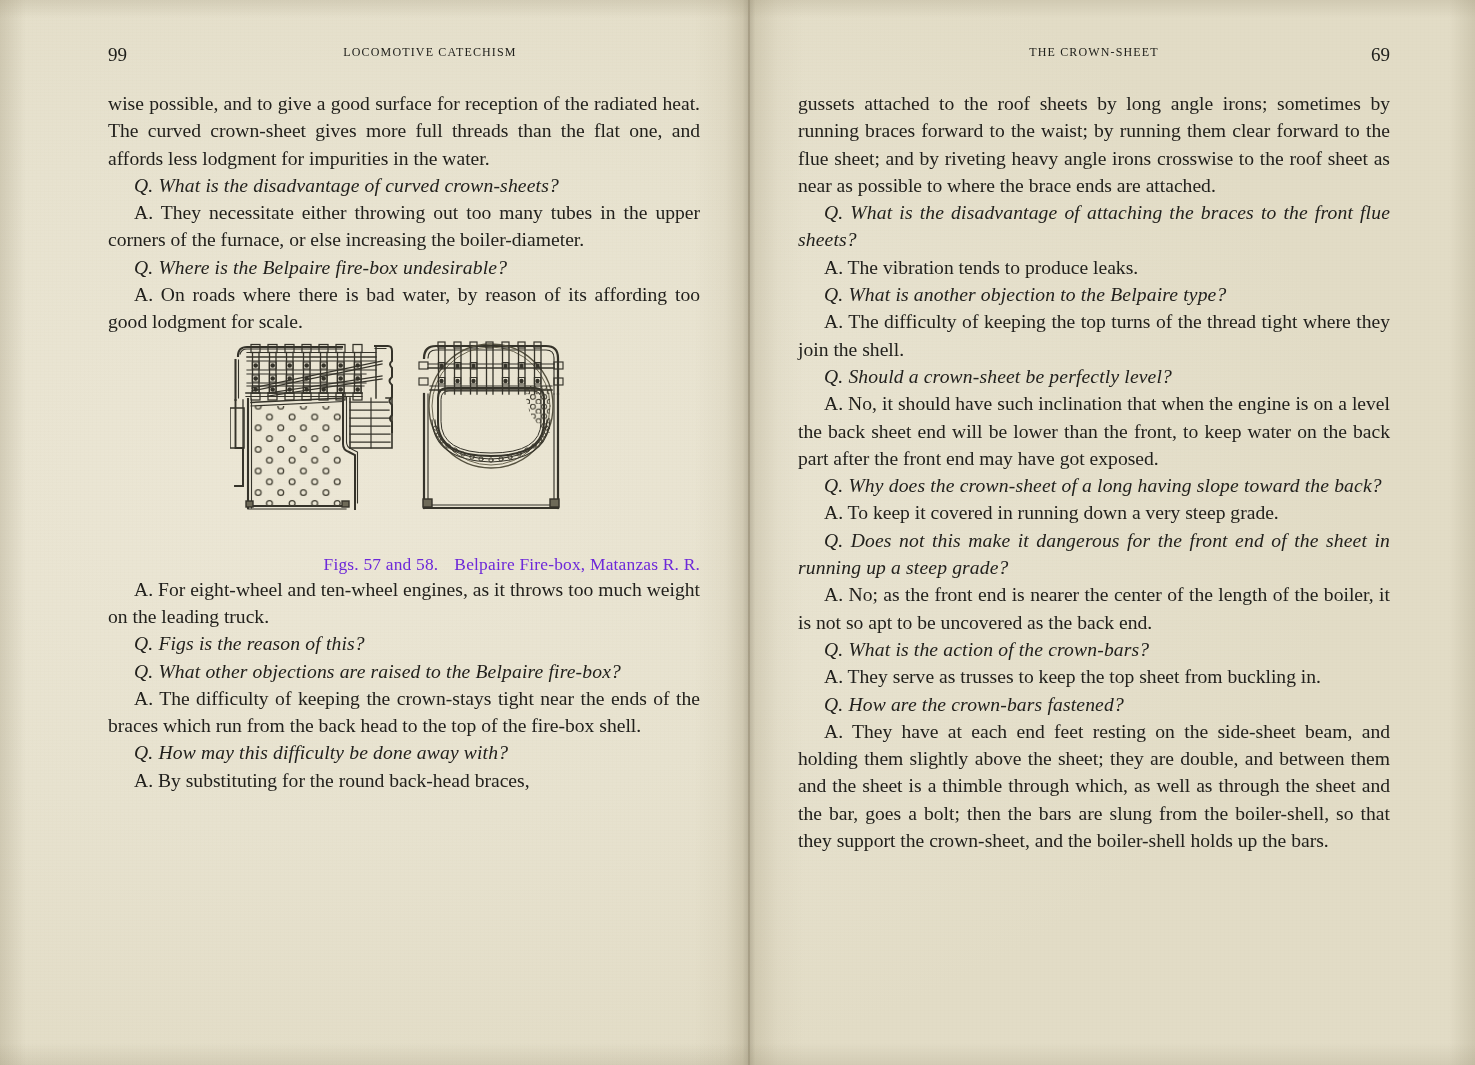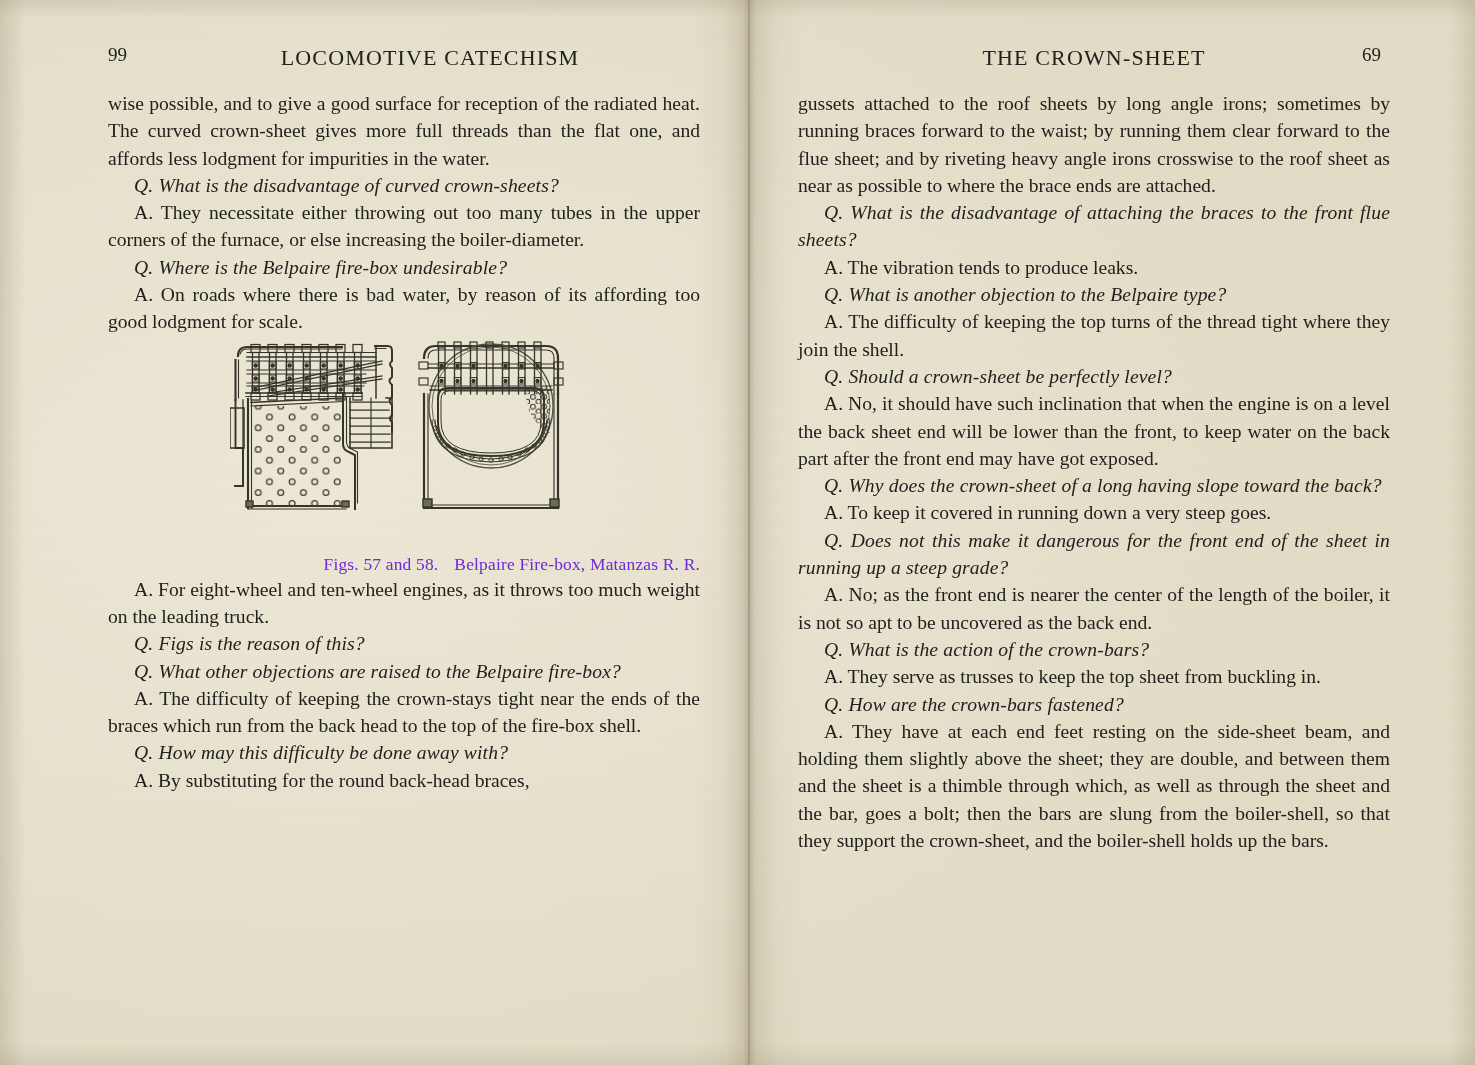--- a/index.html
+++ b/index.html
@@ -104,28 +104,28 @@
     color: #20201c;
   }
   .runhead .folio {
     position: absolute;
     top: 0;
     font-size: 19px;
     letter-spacing: 0;
     font-weight: 400;
   }
   #page-left .folio  { left: 0px; }
-  #page-right .folio { right: 9px; }
+  #page-right .folio { right: 0px; }
   .runhead .rh-title {
     position: absolute;
     top: 1px;
     left: 0;
     width: 100%;
     text-align: center;
-    font-size: 22px;
+    font-size: 12px;
     letter-spacing: 1.15px;
   }
   #page-left .rh-title  { padding-left: 26px; }
   #page-right .rh-title { padding-right: 26px; }
 
   .textblock {
     position: absolute;
     top: 90px;
     left: 0;
     width: 592px;
@@ -519,21 +519,21 @@
 
     <div class="textblock">
       <p class="tp noindent">gussets attached to the roof sheets by long angle irons; sometimes by running braces forward to the waist; by running them clear forward to the flue sheet; and by riveting heavy angle irons crosswise to the roof sheet as near as possible to where the brace ends are attached.</p>
       <p class="tp indent q">Q. What is the disadvantage of attaching the braces to the front flue sheets?</p>
       <p class="tp indent a">A. The vibration tends to produce leaks.</p>
       <p class="tp indent q">Q. What is another objection to the Belpaire type?</p>
       <p class="tp indent a">A. The difficulty of keeping the top turns of the thread tight where they join the shell.</p>
       <p class="tp indent q">Q. Should a crown-sheet be perfectly level?</p>
       <p class="tp indent a">A. No, it should have such inclination that when the engine is on a level the back sheet end will be lower than the front, to keep water on the back part after the front end may have got exposed.</p>
       <p class="tp indent q">Q. Why does the crown-sheet of a long having slope toward the back?</p>
-      <p class="tp indent a">A. To keep it covered in running down a very steep goes.</p>
+      <p class="tp indent a">A. To keep it covered in running down a very steep grade.</p>
       <p class="tp indent q">Q. Does not this make it dangerous for the front end of the sheet in running up a steep grade?</p>
       <p class="tp indent a">A. No; as the front end is nearer the center of the length of the boiler, it is not so apt to be uncovered as the back end.</p>
       <p class="tp indent q">Q. What is the action of the crown-bars?</p>
       <p class="tp indent a">A. They serve as trusses to keep the top sheet from buckling in.</p>
       <p class="tp indent q">Q. How are the crown-bars fastened?</p>
       <p class="tp indent a">A. They have at each end feet resting on the side-sheet beam, and holding them slightly above the sheet; they are double, and between them and the sheet is a thimble through which, as well as through the sheet and the bar, goes a bolt; then the bars are slung from the boiler-shell, so that they support the crown-sheet, and the boiler-shell holds up the bars.</p>
     </div>
   </div>
 
   <div class="gutter"></div>

